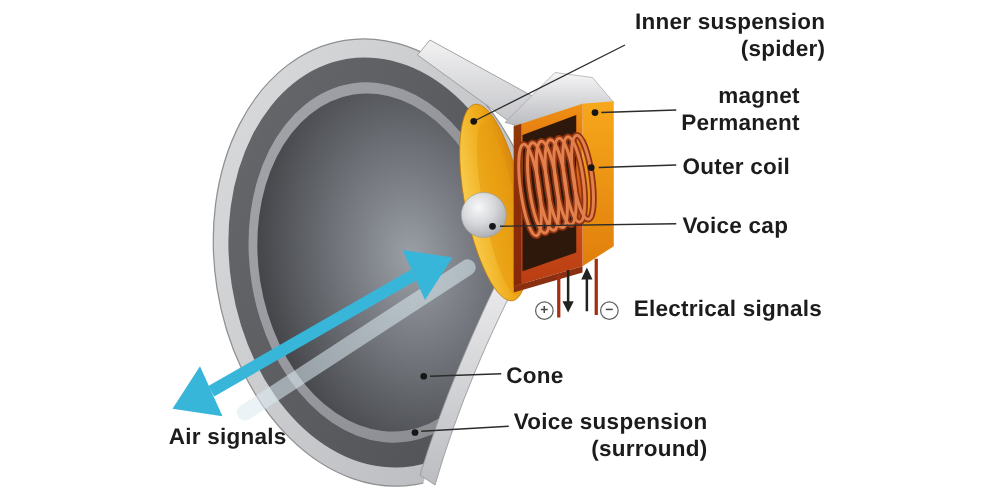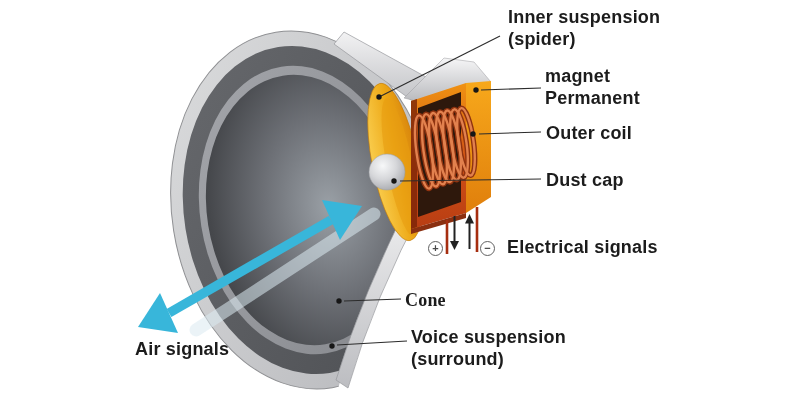--- a/index.html
+++ b/index.html
@@ -8,21 +8,21 @@
     background:#ffffff;
     font-family:"Liberation Sans", sans-serif;
   }
   #diagram-svg{position:absolute;left:0;top:0;}
   .lbl{
     position:absolute;
     font-family:"Liberation Sans", sans-serif;
     font-size:18px;font-weight:700;color:#1c1c1c;
     line-height:22px;white-space:nowrap;letter-spacing:.2px;
   }
-  .lbl span{display:block;}
+  .lbl span{display:block;text-align:right;}
   .terminal{
     position:absolute;width:15px;height:15px;border:1.6px solid #616161;
     border-radius:50%;box-sizing:border-box;
     display:flex;align-items:center;justify-content:center;
     font-size:11px;font-weight:700;color:#4a4a4a;line-height:1;
     background:#fff;
   }
 </style>
 </head>
 <body>
@@ -178,28 +178,28 @@
   <div class="lbl" style="left:545px;top:65px;">
     <span>magnet</span>
     <span>Permanent</span>
   </div>
 
   <div class="lbl" style="left:546px;top:122px;">
     <span>Outer coil</span>
   </div>
 
   <div class="lbl" style="left:546px;top:169px;">
-    <span>Dust cap</span>
+    <span>Voice cap</span>
   </div>
 
   <div class="lbl" style="left:507px;top:236px;">
     <span>Electrical signals</span>
   </div>
 
-  <div class="lbl" style="left:405px;top:289px;font-family:Liberation Serif, serif;">
+  <div class="lbl" style="left:405px;top:289px;">
     <span>Cone</span>
   </div>
 
   <div class="lbl" style="left:411px;top:326px;">
     <span>Voice suspension</span>
     <span>(surround)</span>
   </div>
 
   <div class="lbl" style="left:135px;top:338px;">
     <span>Air signals</span>

